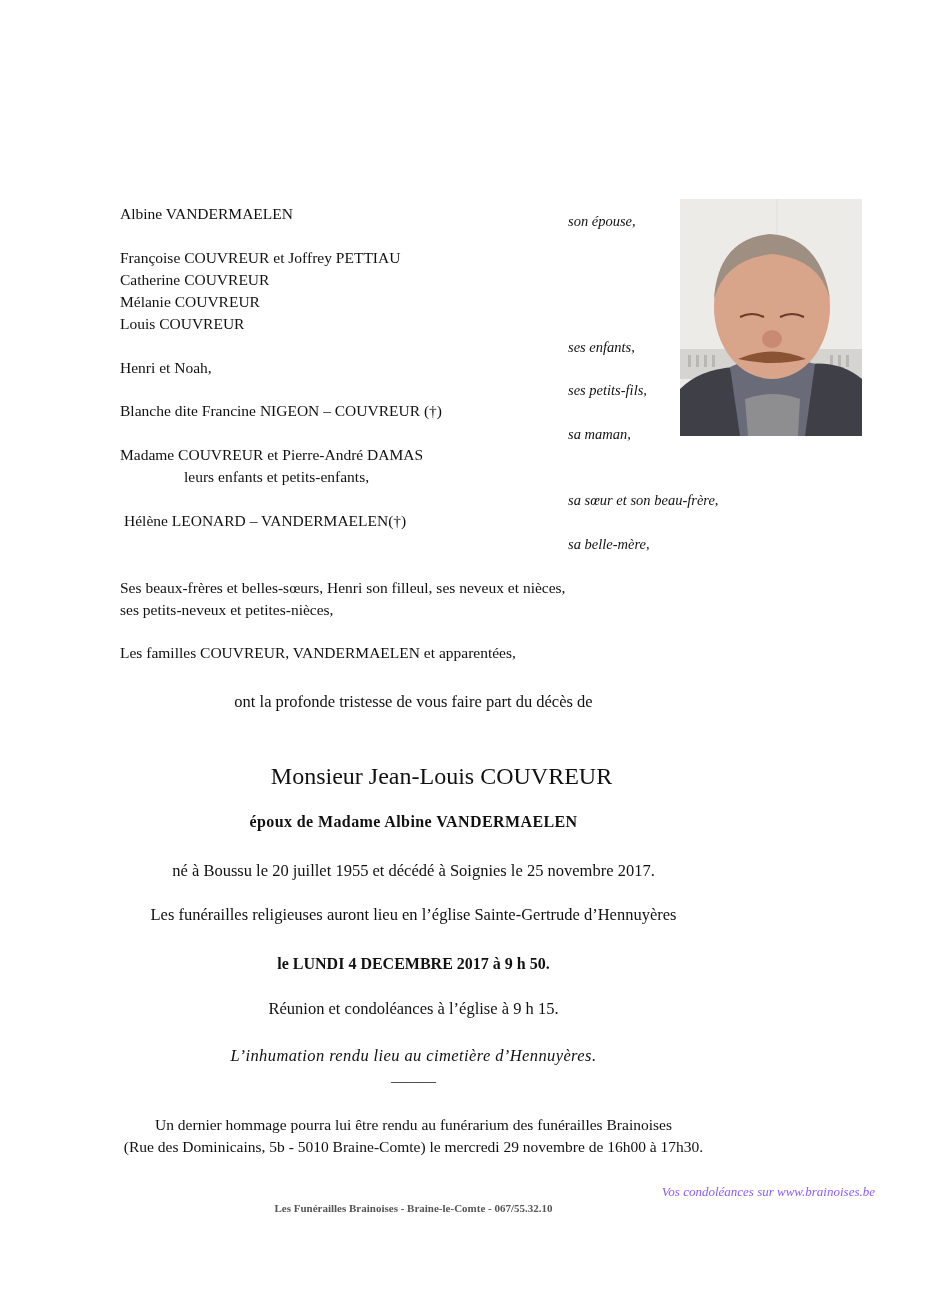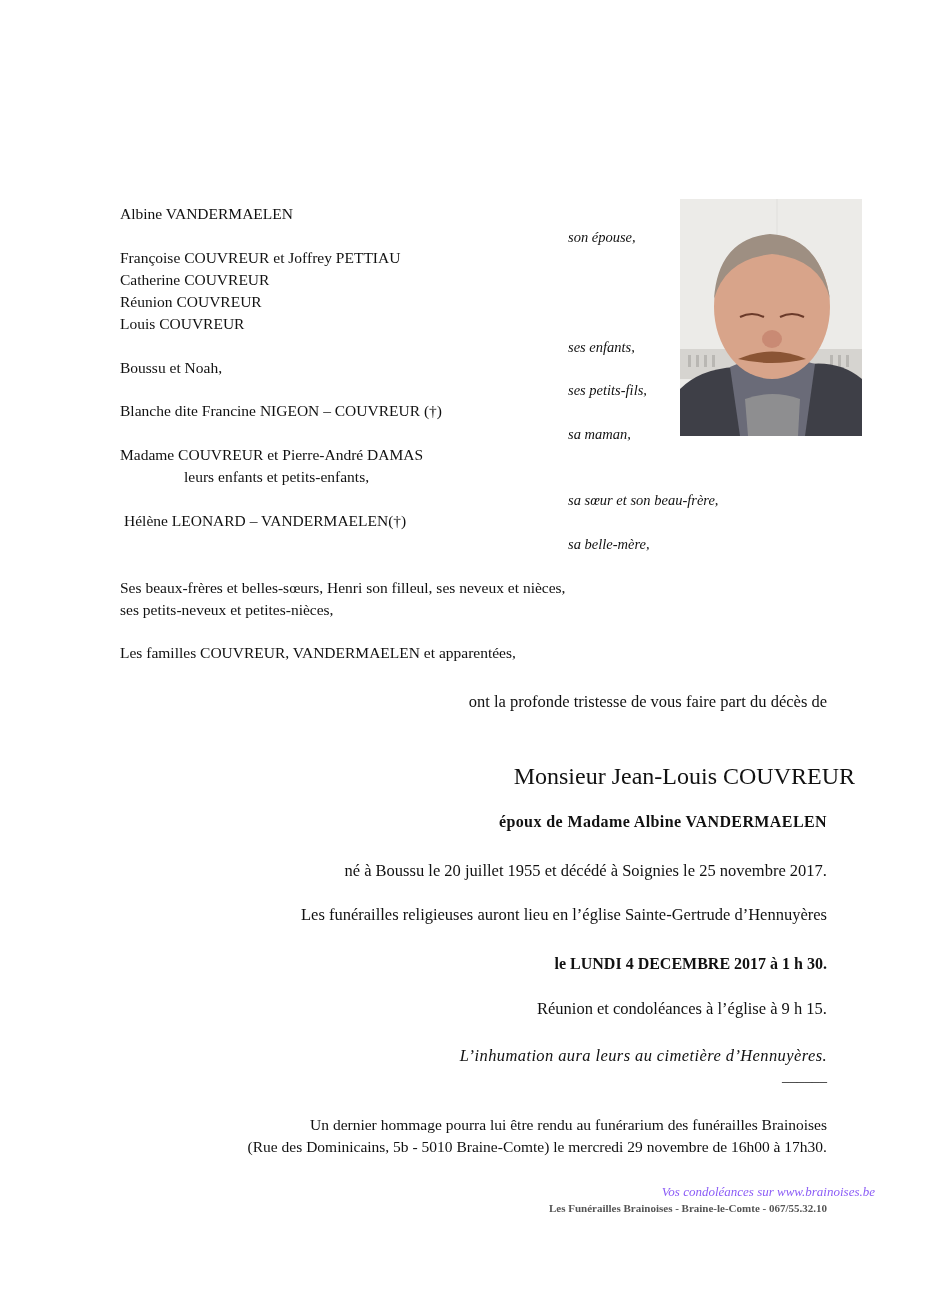--- a/index.html
+++ b/index.html
@@ -1,39 +1,39 @@
 <!DOCTYPE html>
 <html><head>
 <meta charset="utf-8">
 <style>
   html, body { margin: 0; padding: 0; background: #ffffff; }
   body { width: 931px; height: 1315px; position: relative; overflow: hidden;
          font-family: "Liberation Serif", "DejaVu Serif", serif; color: #111; }
   .abs { position: absolute; white-space: nowrap; }
   .l { font-size: 15.5px; left: 120px; }
   .r { font-size: 14.5px; left: 568px; font-style: italic; }
-  .c { left: 0; width: 827px; text-align: right; }
+  .c { left: 0; width: 827px; text-align: center; }
   .body16 { font-size: 16.5px; }
   .photo { position: absolute; left: 680px; top: 199px; width: 182px; height: 237px; overflow: hidden; background: #eceae6; }
 </style>
 </head>
 <body>
 
 <div class="abs l" style="top:205px">Albine VANDERMAELEN</div>
 <div class="abs l" style="top:249px">Françoise COUVREUR et Joffrey PETTIAU</div>
 <div class="abs l" style="top:271px">Catherine COUVREUR</div>
-<div class="abs l" style="top:293px">Réunion COUVREUR</div>
+<div class="abs l" style="top:293px">Mélanie COUVREUR</div>
 <div class="abs l" style="top:315px">Louis COUVREUR</div>
-<div class="abs l" style="top:359px">Boussu et Noah,</div>
+<div class="abs l" style="top:359px">Henri et Noah,</div>
 <div class="abs l" style="top:402px">Blanche dite Francine NIGEON – COUVREUR (†)</div>
 <div class="abs l" style="top:446px">Madame COUVREUR et Pierre-André DAMAS</div>
 <div class="abs l" style="top:468px; left:184px">leurs enfants et petits-enfants,</div>
 <div class="abs l" style="top:512px; left:124px">Hélène LEONARD – VANDERMAELEN(†)</div>
 
-<div class="abs r" style="top:229px">son épouse,</div>
+<div class="abs r" style="top:213px">son épouse,</div>
 <div class="abs r" style="top:339px">ses enfants,</div>
 <div class="abs r" style="top:382px">ses petits-fils,</div>
 <div class="abs r" style="top:426px">sa maman,</div>
 <div class="abs r" style="top:492px">sa sœur et son beau-frère,</div>
 <div class="abs r" style="top:536px">sa belle-mère,</div>
 
 <div class="photo" title="Portrait of Jean-Louis COUVREUR">
   <svg width="182" height="237" viewBox="0 0 182 237" xmlns="http://www.w3.org/2000/svg">
     <rect width="182" height="237" fill="#ecebe8"></rect>
     <line x1="97" y1="0" x2="97" y2="150" stroke="#e0dfdc" stroke-width="1"></line>
@@ -62,21 +62,21 @@
 
 <div class="abs l" style="top:579px">Ses beaux-frères et belles-sœurs, Henri son filleul, ses neveux et nièces,</div>
 <div class="abs l" style="top:601px">ses petits-neveux et petites-nièces,</div>
 <div class="abs l" style="top:644px">Les familles COUVREUR, VANDERMAELEN et apparentées,</div>
 
 <div class="abs c body16" style="top:692px">ont la profonde tristesse de vous faire part du décès de</div>
 <div class="abs c" style="top:763px; font-size:24px; font-weight:normal;padding-left:28px;">Monsieur Jean-Louis COUVREUR</div>
 <div class="abs c" style="top:813px; font-size:16px; font-weight:bold; letter-spacing:0.4px;">époux de Madame Albine VANDERMAELEN</div>
 <div class="abs c body16" style="top:861px">né à Boussu le 20 juillet 1955 et décédé à Soignies le 25 novembre 2017.</div>
 <div class="abs c body16" style="top:905px">Les funérailles religieuses auront lieu en l’église Sainte-Gertrude d’Hennuyères</div>
-<div class="abs c" style="top:955px; font-size:16px; font-weight:bold;">le LUNDI 4 DECEMBRE 2017 à 1 h 30.</div>
+<div class="abs c" style="top:955px; font-size:16px; font-weight:bold;">le LUNDI 4 DECEMBRE 2017 à 9 h 50.</div>
 <div class="abs c body16" style="top:999px">Réunion et condoléances à l’église à 9 h 15.</div>
-<div class="abs c body16" style="top:1046px; font-style:italic; letter-spacing:0.4px;">L’inhumation aura leurs au cimetière d’Hennuyères.</div>
+<div class="abs c body16" style="top:1046px; font-style:italic; letter-spacing:0.4px;">L’inhumation rendu lieu au cimetière d’Hennuyères.</div>
 <div class="abs c" style="top:1068px; font-size:15px;">______</div>
 <div class="abs c" style="top:1116px; font-size:15.5px;">Un dernier hommage pourra lui être rendu au funérarium des funérailles Brainoises</div>
 <div class="abs c" style="top:1138px; font-size:15.5px;">(Rue des Dominicains, 5b - 5010 Braine-Comte) le mercredi 29 novembre de 16h00 à 17h30.</div>
 
 <div class="abs" style="top:1184px; right:56px; font-size:13px; font-style:italic; color:#8b5cf6;">Vos condoléances sur www.brainoises.be</div>
 <div class="abs c" style="top:1202px; font-size:11px; font-weight:bold; color:#555; font-family:'Liberation Sans Narrow','Liberation Serif',serif;">Les Funérailles Brainoises - Braine-le-Comte - 067/55.32.10</div>
 
 </body></html>

